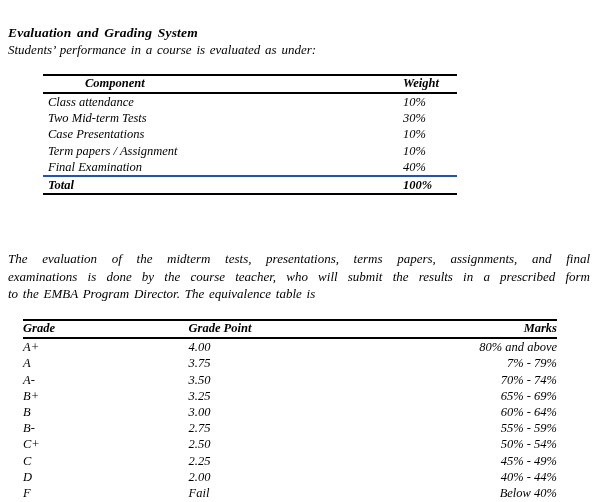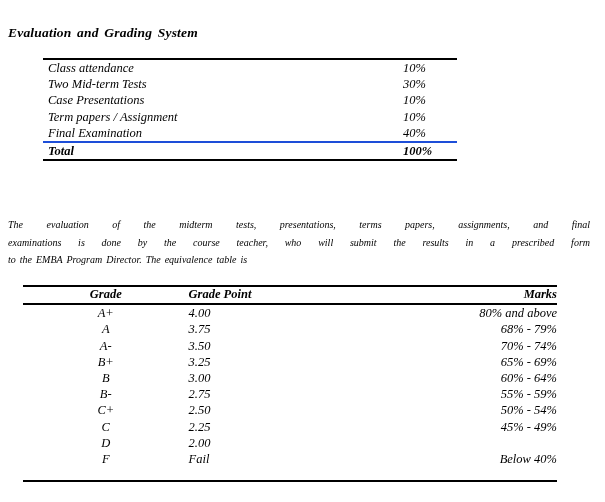--- a/index.html
+++ b/index.html
@@ -28,45 +28,50 @@
   }
   .t1-row { display: flex; line-height: 16.2px; }
   .t1-header { font-weight: bold; border-bottom: 2px solid #000; line-height: 15px; padding-bottom: 1px; }
   .t1-c1 { width: 86%; padding-left: 5px; }
   .t1-c2 { width: 14%; padding-left: 4px; }
   .t1-header .t1-c1 { padding-left: 42px; }
   .t1-total { font-weight: bold; border-top: 2px solid #1d4ed8; line-height: 16px; }
 
   
   .paragraph {
-    margin-top: 55px; width: 582px; font-size: 10px; line-height: 17.7px;
+    margin-top: 55px; width: 582px; font-size: 13px; line-height: 17.7px;
   }
   .par-line { text-align: justify; text-align-last: justify; }
   .par-line.last { text-align: right; text-align-last: left; word-spacing: 1.5px; }
 
   
   .t2 {
     margin: 16px 0 0 15px; width: 534px;
     border-top: 2px solid #000; border-bottom: 2px solid #000;
     font-size: 12.5px; padding-bottom: 13px;
   }
   .t2-row { display: flex; line-height: 16.2px; }
   .t2-header { font-weight: bold; border-bottom: 2px solid #000; line-height: 15px; padding-bottom: 1px; }
-  .t2-c1 { width: 31%; text-align: center; }
+  .t2-c1 { width: 31%; }
   .t2-c2 { width: 33%; text-align: left; }
   .t2-c3 { width: 36%; text-align: right; }
 </style>
 </head>
 <body>
 
 <div class="page">
 
   <div class="doc-title">Evaluation and Grading System</div>
+  <div class="doc-intro">Students’ performance in a course is evaluated as under:</div>
 
   <div class="t1">
+    <div class="t1-row t1-header">
+      <div class="t1-c1">Component</div>
+      <div class="t1-c2">Weight</div>
+    </div>
     <div class="t1-row">
       <div class="t1-c1">Class attendance</div>
       <div class="t1-c2">10%</div>
     </div>
     <div class="t1-row">
       <div class="t1-c1">Two Mid-term Tests</div>
       <div class="t1-c2">30%</div>
     </div>
     <div class="t1-row">
       <div class="t1-c1">Case Presentations</div>
@@ -99,21 +104,21 @@
       <div class="t2-c3">Marks</div>
     </div>
     <div class="t2-row">
       <div class="t2-c1">A+</div>
       <div class="t2-c2">4.00</div>
       <div class="t2-c3">80% and above</div>
     </div>
     <div class="t2-row">
       <div class="t2-c1">A</div>
       <div class="t2-c2">3.75</div>
-      <div class="t2-c3">68% - 79%</div>
+      <div class="t2-c3">7% - 79%</div>
     </div>
     <div class="t2-row">
       <div class="t2-c1">A-</div>
       <div class="t2-c2">3.50</div>
       <div class="t2-c3">70% - 74%</div>
     </div>
     <div class="t2-row">
       <div class="t2-c1">B+</div>
       <div class="t2-c2">3.25</div>
       <div class="t2-c3">65% - 69%</div>
@@ -134,20 +139,21 @@
       <div class="t2-c3">50% - 54%</div>
     </div>
     <div class="t2-row">
       <div class="t2-c1">C</div>
       <div class="t2-c2">2.25</div>
       <div class="t2-c3">45% - 49%</div>
     </div>
     <div class="t2-row">
       <div class="t2-c1">D</div>
       <div class="t2-c2">2.00</div>
+      <div class="t2-c3">40% - 44%</div>
     </div>
     <div class="t2-row">
       <div class="t2-c1">F</div>
       <div class="t2-c2">Fail</div>
       <div class="t2-c3">Below 40%</div>
     </div>
   </div>
 
 </div>
 

